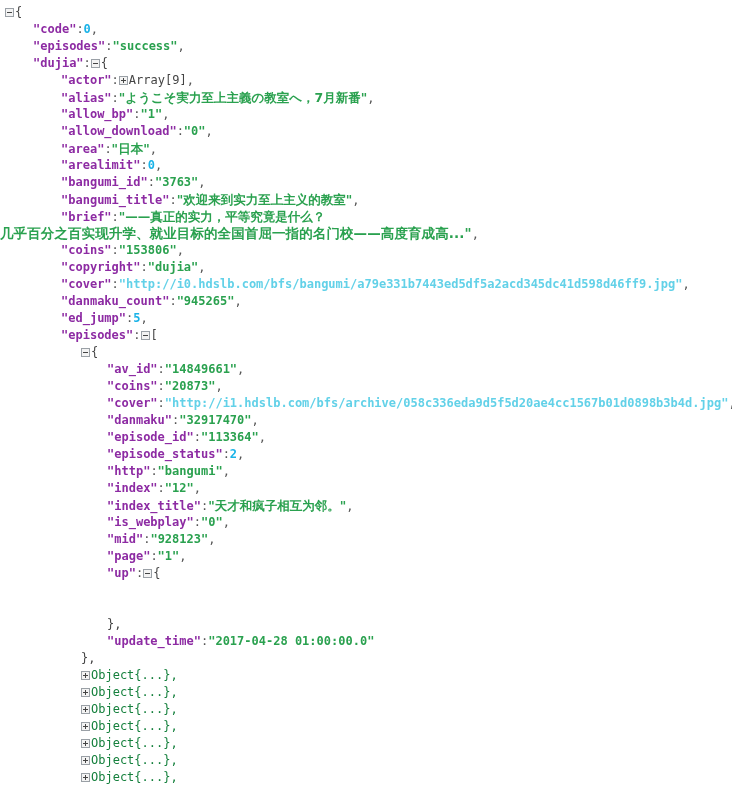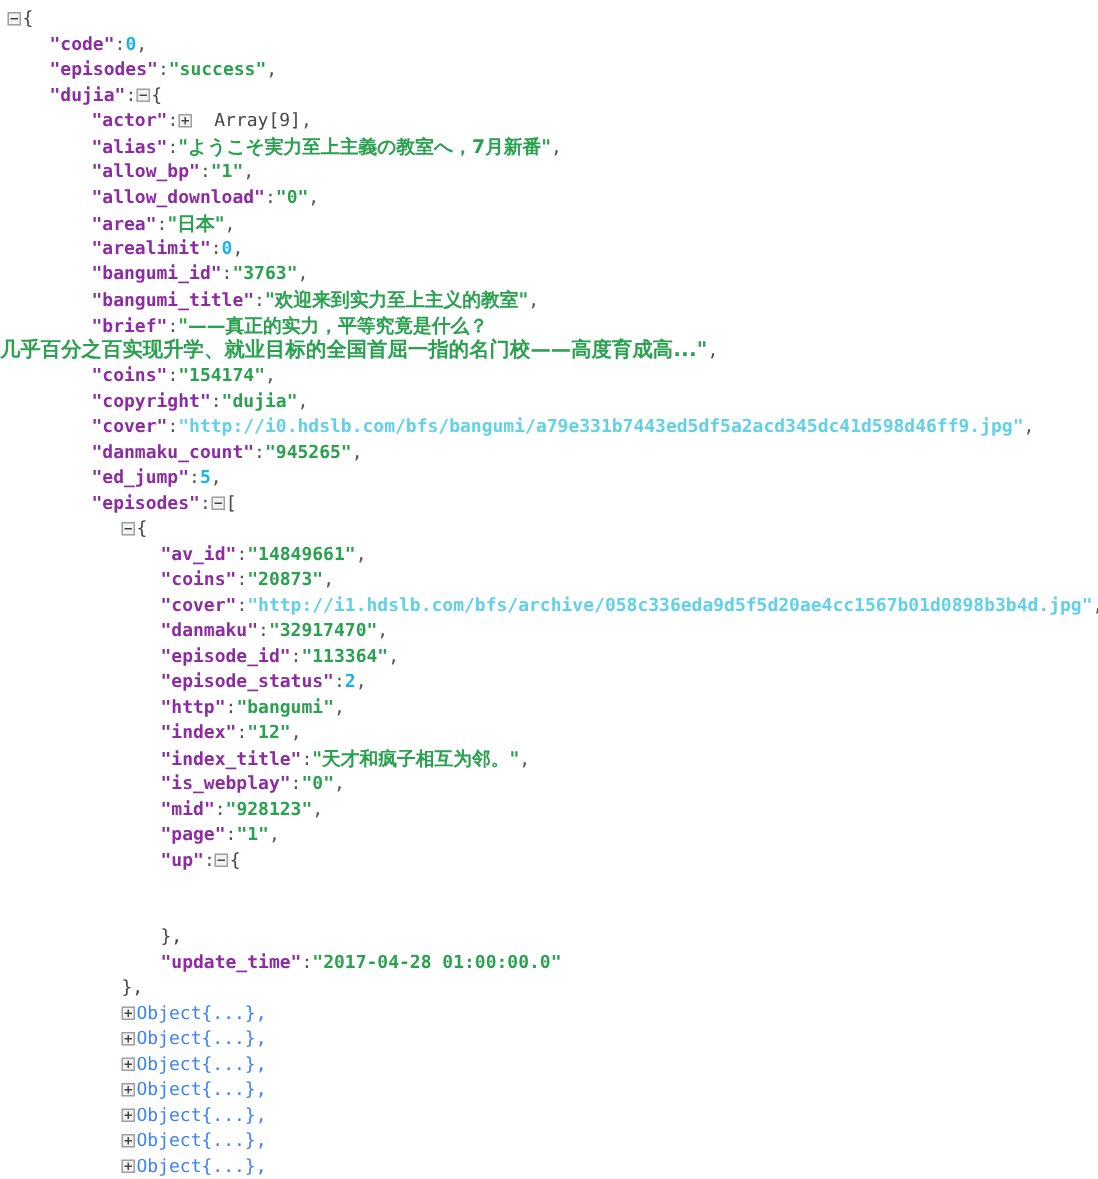--- a/index.html
+++ b/index.html
@@ -63,25 +63,24 @@
     color: #62d1e8;
     font-weight: bold;
   }
   .punct {
     color: #555555;
   }
   .brace {
     color: #444444;
   }
   .objlabel {
-    color: #3b82f6;
+    color: #15803d;
   }
   .arraylabel {
     color: #444444;
-    margin-left: 14px;
   }
   
   .tog {
     display: inline-block;
     width: 9px;
     height: 9px;
     border: 1px solid #9aa0a6;
     background: #f3f3f3;
     position: relative;
     vertical-align: -1px;
@@ -134,21 +133,21 @@
   <div class="row i2"><span class="key">"<span>arealimit</span>"</span><span class="punct">:</span><span class="num">0</span><span class="punct">,</span></div>
 
   <div class="row i2"><span class="key">"<span>bangumi_id</span>"</span><span class="punct">:</span><span class="str">"<span>3763</span>"</span><span class="punct">,</span></div>
 
   <div class="row i2"><span class="key">"<span>bangumi_title</span>"</span><span class="punct">:</span><span class="cjk">"<span>欢迎来到实力至上主义的教室</span>"</span><span class="punct">,</span></div>
 
   <div class="row i2"><span class="key">"<span>brief</span>"</span><span class="punct">:</span><span class="cjk">"<span>——真正的实力，平等究竟是什么？</span></span></div>
 
   <div class="row i-wrap"><span class="cjk-wrap"><span>几乎百分之百实现升学、就业目标的全国首屈一指的名门校——高度育成高...</span>"</span><span class="punct">,</span></div>
 
-  <div class="row i2"><span class="key">"<span>coins</span>"</span><span class="punct">:</span><span class="str">"<span>154174</span>"</span><span class="punct">,</span></div>
+  <div class="row i2"><span class="key">"<span>coins</span>"</span><span class="punct">:</span><span class="str">"<span>153806</span>"</span><span class="punct">,</span></div>
 
   <div class="row i2"><span class="key">"<span>copyright</span>"</span><span class="punct">:</span><span class="str">"<span>dujia</span>"</span><span class="punct">,</span></div>
 
   <div class="row i2"><span class="key">"<span>cover</span>"</span><span class="punct">:</span><span class="url">"<span>http://i0.hdslb.com/bfs/bangumi/a79e331b7443ed5df5a2acd345dc41d598d46ff9.jpg</span>"</span><span class="punct">,</span></div>
 
   <div class="row i2"><span class="key">"<span>danmaku_count</span>"</span><span class="punct">:</span><span class="str">"<span>945265</span>"</span><span class="punct">,</span></div>
 
   <div class="row i2"><span class="key">"<span>ed_jump</span>"</span><span class="punct">:</span><span class="num">5</span><span class="punct">,</span></div>
 
   <div class="row i2"><span class="key">"<span>episodes</span>"</span><span class="punct">:</span><span class="tog"></span><span class="brace">[</span></div>

